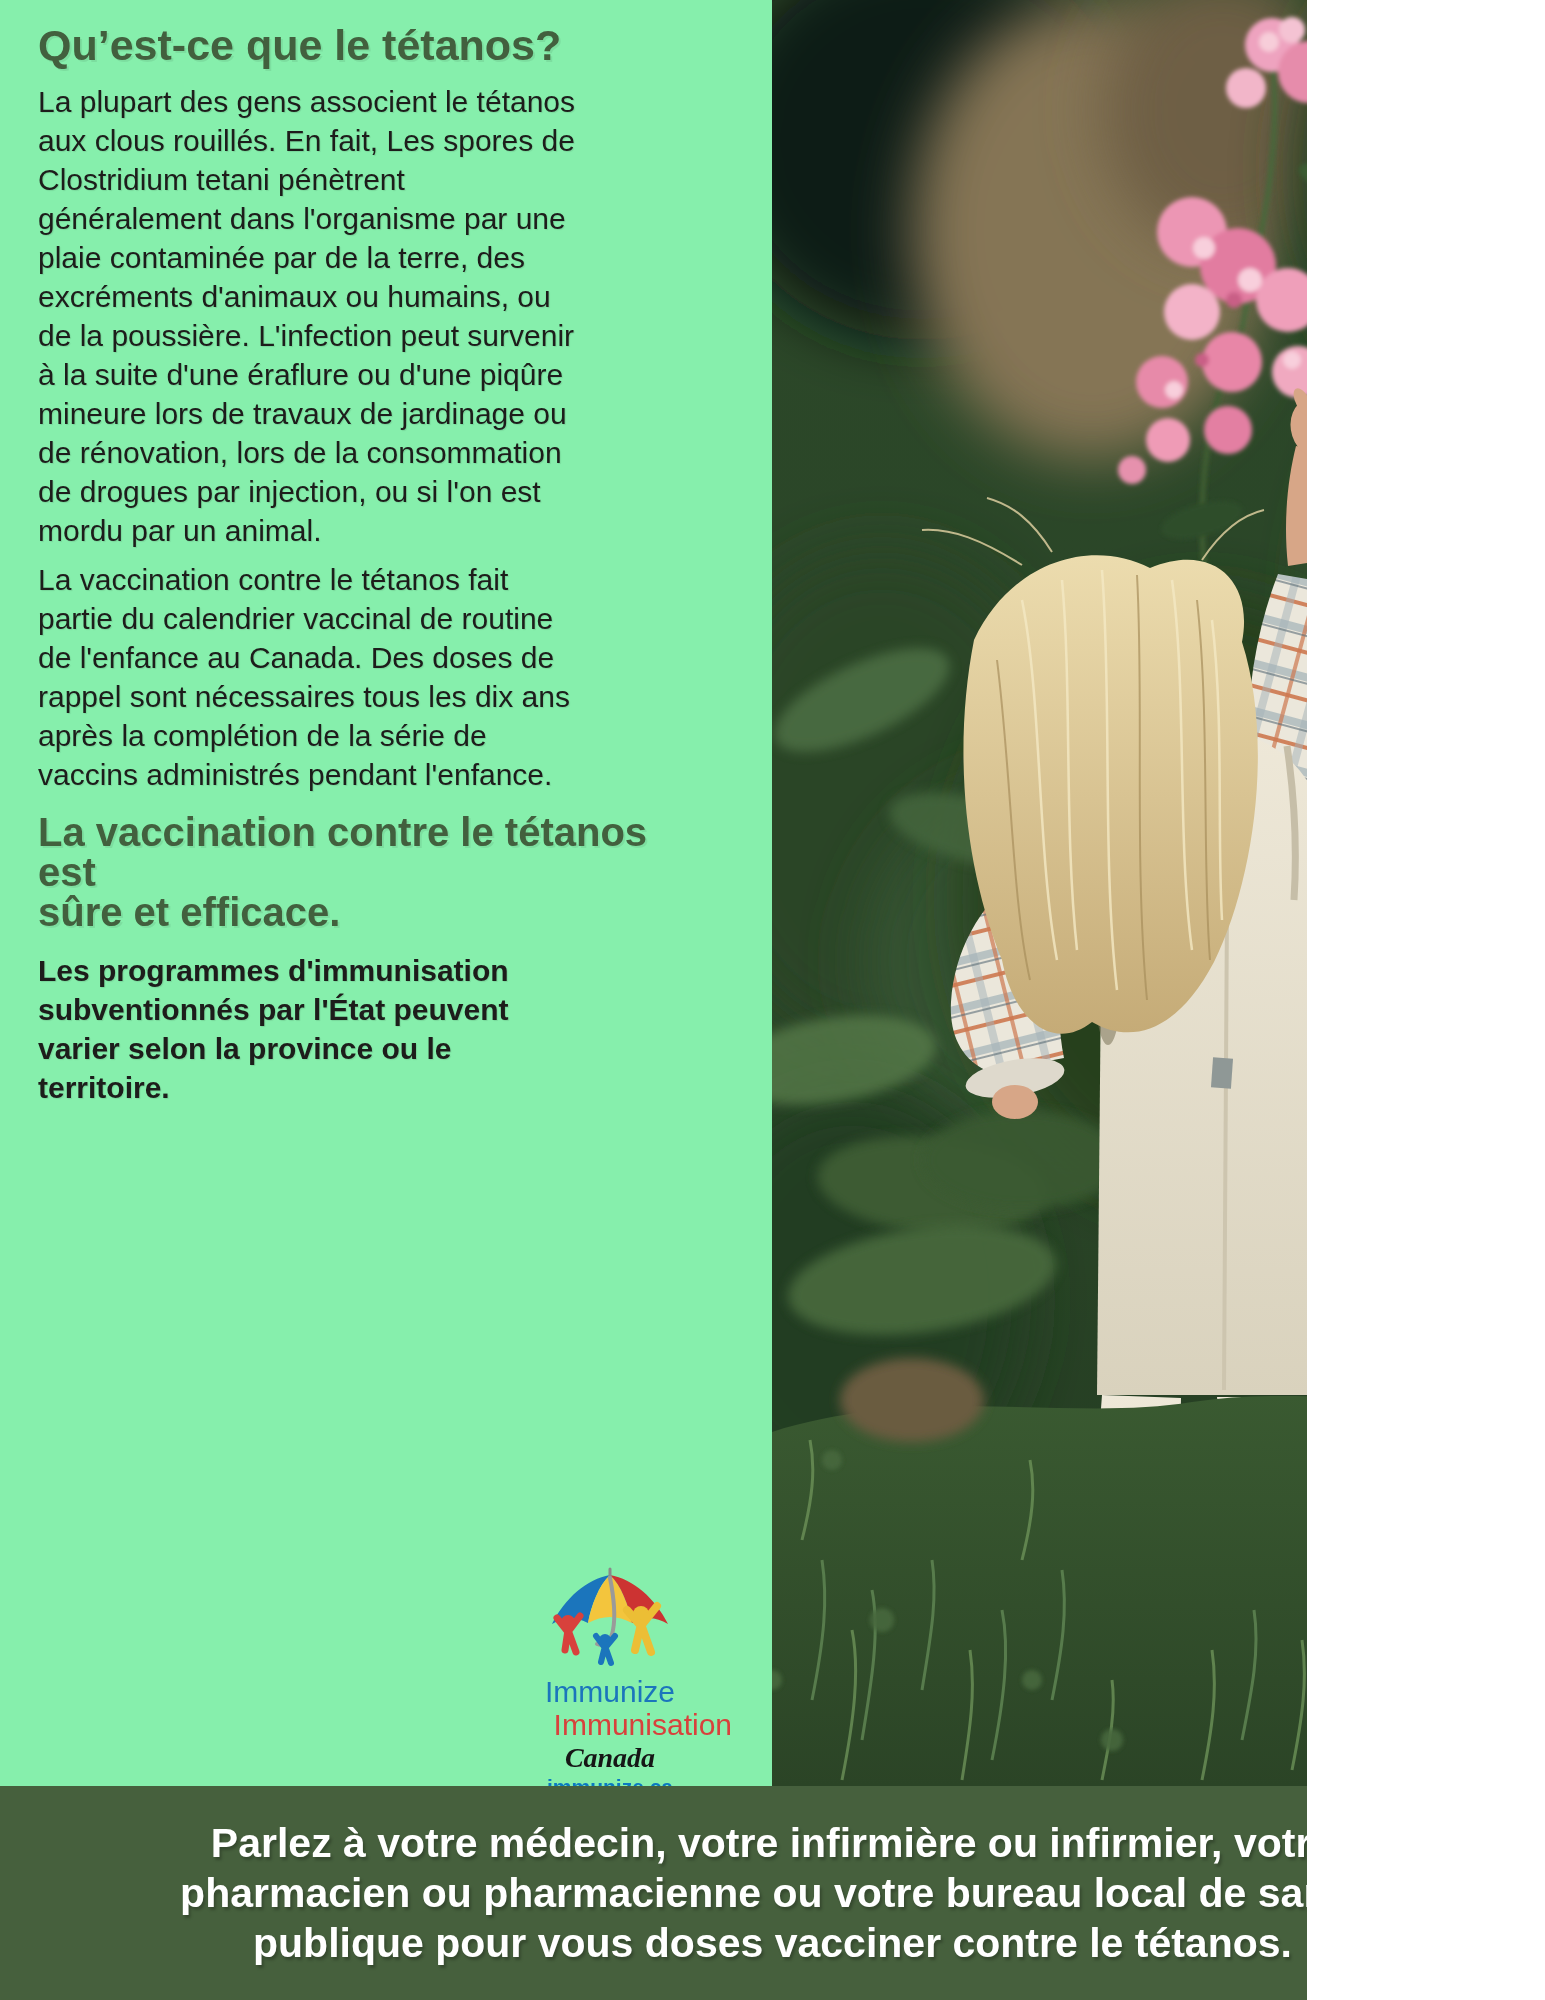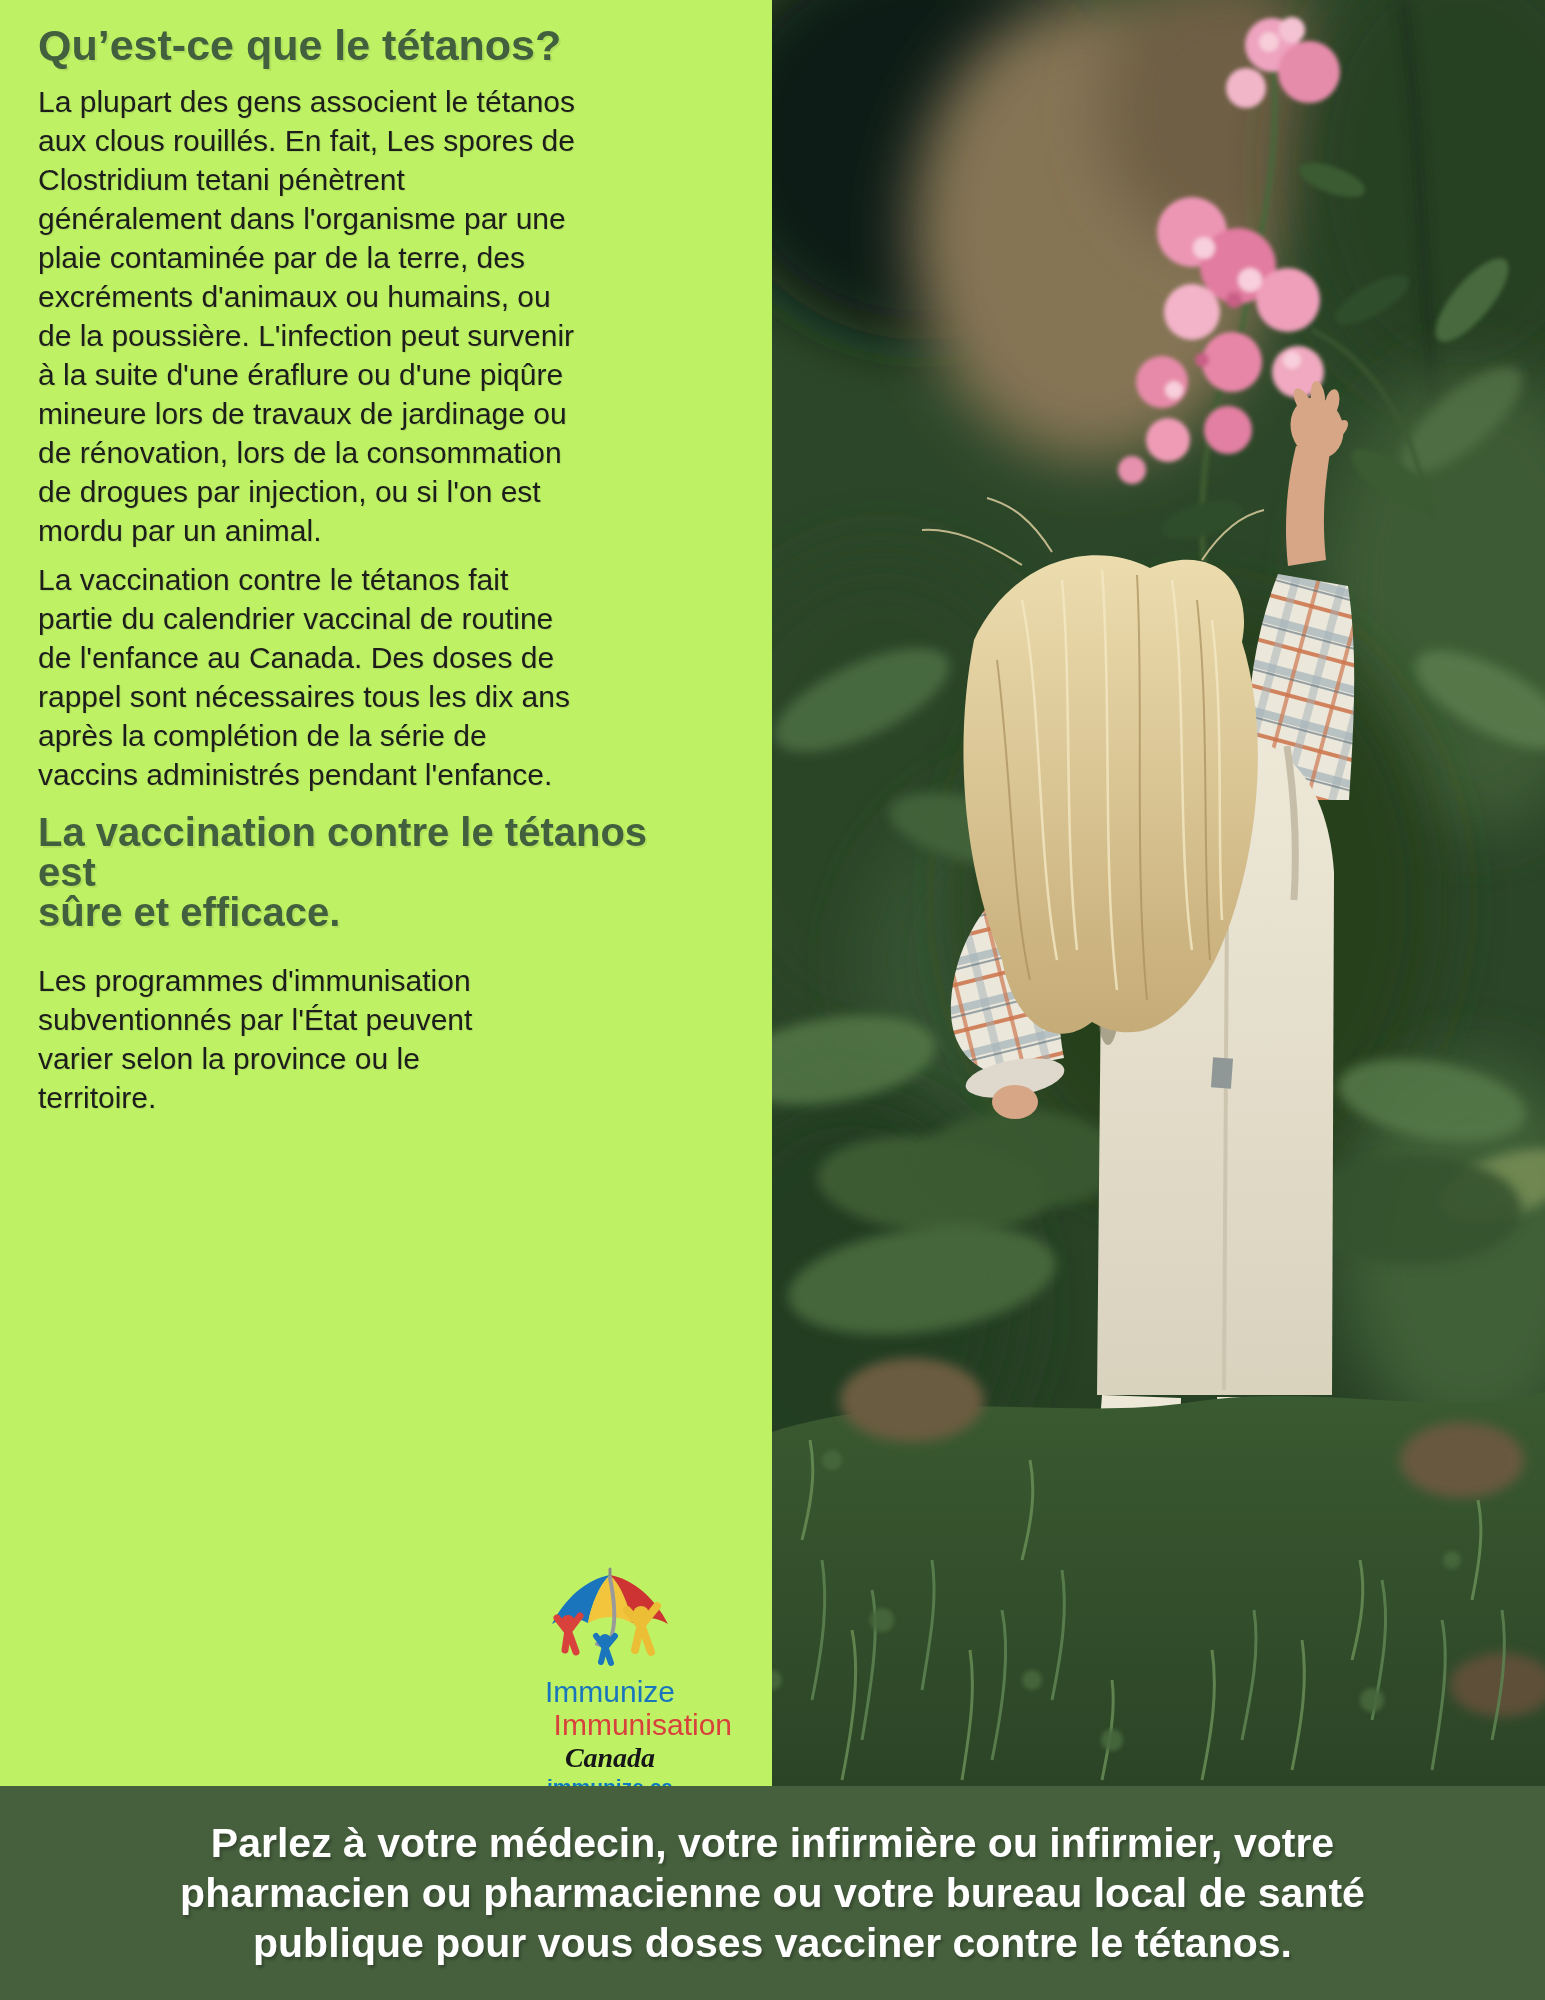--- a/index.html
+++ b/index.html
@@ -1,34 +1,34 @@
 <!DOCTYPE html>
 <html><head>
 <meta charset="utf-8">
 <style>
   html,body{margin:0;padding:0;background:#ffffff;}
   .page{
-    position:relative;width:1545px;height:2000px;background:#bef264;
+    position:relative;width:1307px;height:2000px;background:#86efac;
     overflow:hidden;font-family:"Liberation Sans",sans-serif;color:#1d1d1b;
   }
   .text-col{position:absolute;left:38px;top:0;width:660px;}
   .h-green{
     color:#42603e;font-weight:700;white-space:pre-line;
     text-shadow:2px 2px 0 rgba(0,0,0,0.07);
   }
   .h1{font-size:43px;line-height:54px;margin:18px 0 0 0;letter-spacing:0px;}
   .h2{font-size:42px;line-height:52px;margin:46px 0 0 0;}
   .h3{font-size:42px;line-height:52px;margin:23px 0 0 0;}
   .h4{font-size:40px;line-height:40px;margin:18px 0 0 0;}
   .body-p{
     font-size:30px;line-height:39px;margin:10px 0 0 0;white-space:pre-line;
     text-shadow:1px 1px 1px rgba(0,0,0,0.10);
   }
   .p1{margin-top:14px;}
-  .p4{margin-top:29px;}
+  .p4{margin-top:19px;font-weight:bold;}
   .logo{
     position:absolute;left:488px;top:1566px;width:244px;text-align:center;
     line-height:1;
   }
   .logo svg{display:block;margin:0 auto;}
   .logo-immunize{color:#1b75bc;font-size:30px;line-height:32px;font-weight:400;}
   .logo-immunisation{color:#d8413c;font-size:30px;line-height:34px;font-weight:400;text-align:right;}
   .logo-canada{color:#161616;font-size:28px;line-height:32px;font-style:italic;font-weight:700;font-family:Liberation Serif, serif;}
   .logo-url{color:#0b7ac0;font-size:21px;line-height:26px;font-weight:700;}
   .photo{position:absolute;left:772px;top:0;width:773px;height:1786px;display:block;}

